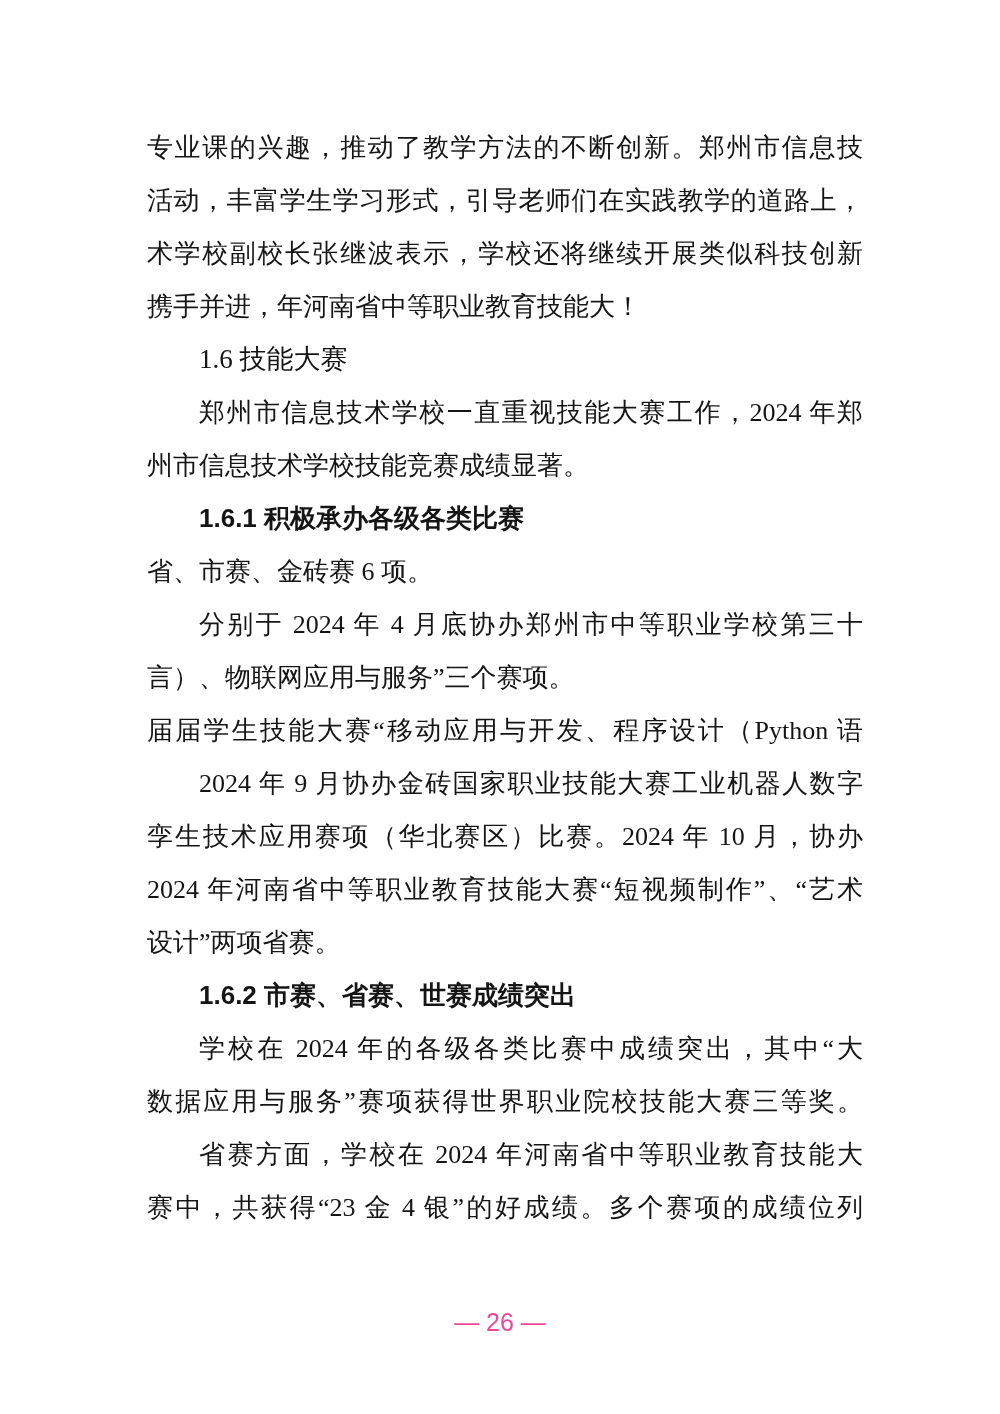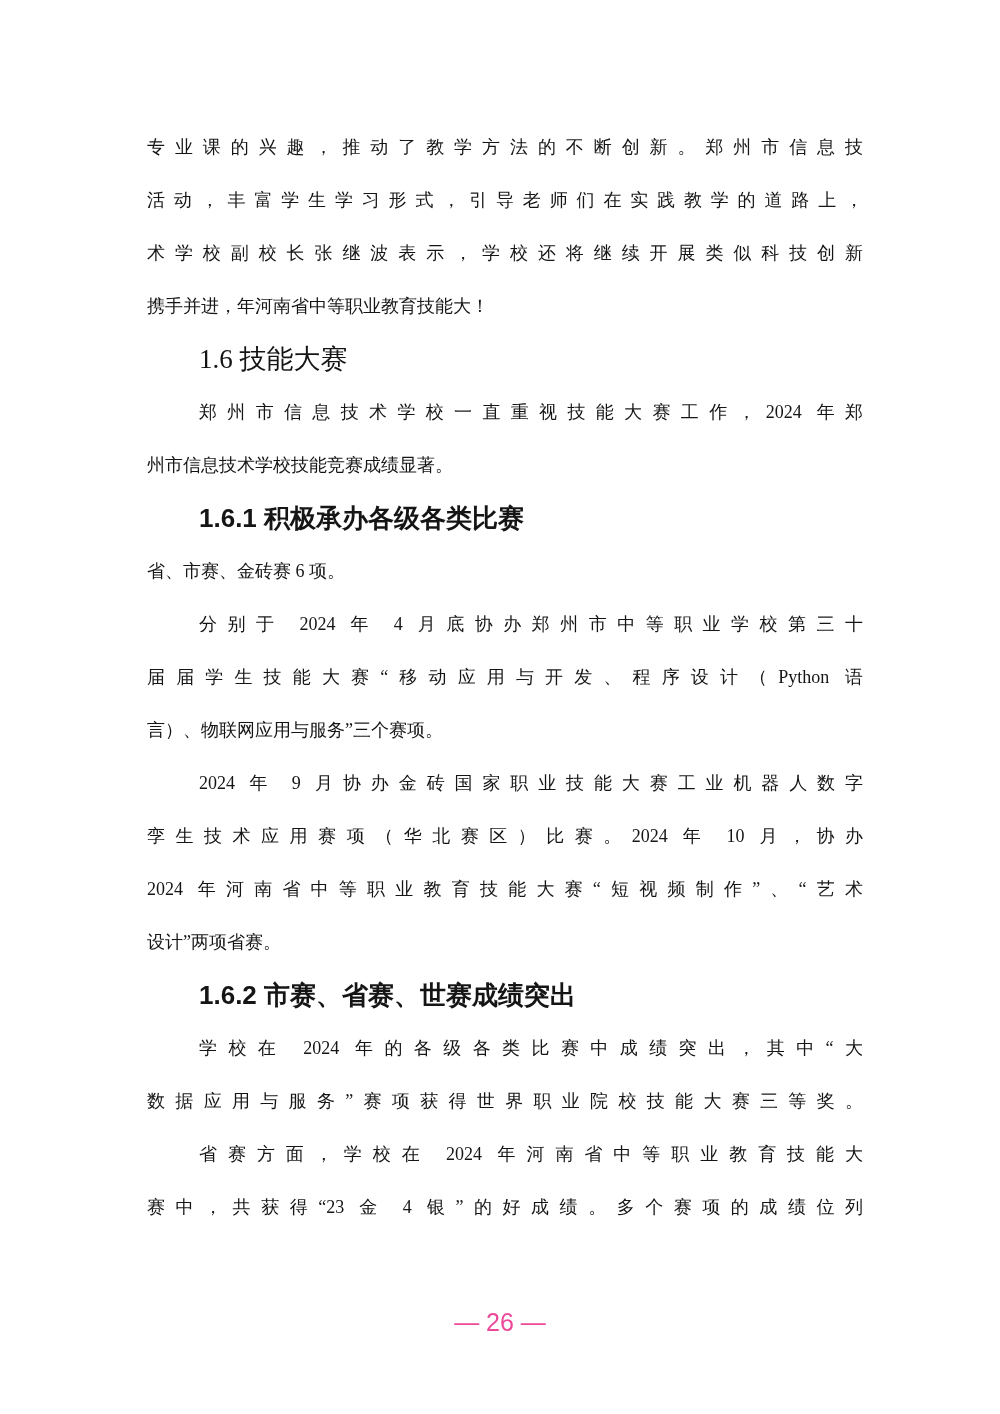--- a/index.html
+++ b/index.html
@@ -18,21 +18,21 @@
   }
   .content {
     position: absolute;
     left: 147px;
     top: 121px;
     width: 716px;
   }
   .ln {
     height: 53px;
     line-height: 53px;
-    font-size: 18px;
+    font-size: 26px;
     overflow: hidden;
     text-align: left;
   }
   .fill {
     text-align: justify;
     text-align-last: justify;
   }
   .ind {
     text-indent: 52px;
   }
@@ -71,22 +71,22 @@
     <div class="ln ind h1">1.6 技能大赛</div>
 
     <div class="ln ind fill">郑州市信息技术学校一直重视技能大赛工作，2024 年郑</div>
     <div class="ln">州市信息技术学校技能竞赛成绩显著。</div>
 
     <div class="ln ind hb">1.6.1 积极承办各级各类比赛</div>
 
     <div class="ln">省、市赛、金砖赛 6 项。</div>
 
     <div class="ln ind fill">分别于 2024 年 4 月底协办郑州市中等职业学校第三十</div>
+    <div class="ln">言）、物联网应用与服务”三个赛项。</div>
     <div class="ln fill">届届学生技能大赛“移动应用与开发、程序设计（Python 语</div>
-    <div class="ln">言）、物联网应用与服务”三个赛项。</div>
 
     <div class="ln ind fill">2024 年 9 月协办金砖国家职业技能大赛工业机器人数字</div>
     <div class="ln fill">孪生技术应用赛项（华北赛区）比赛。2024 年 10 月，协办</div>
     <div class="ln fill">2024 年河南省中等职业教育技能大赛“短视频制作”、“艺术</div>
     <div class="ln">设计”两项省赛。</div>
 
     <div class="ln ind hb">1.6.2 市赛、省赛、世赛成绩突出</div>
 
     <div class="ln ind fill">学校在 2024 年的各级各类比赛中成绩突出，其中“大</div>
     <div class="ln fill">数据应用与服务”赛项获得世界职业院校技能大赛三等奖。</div>

